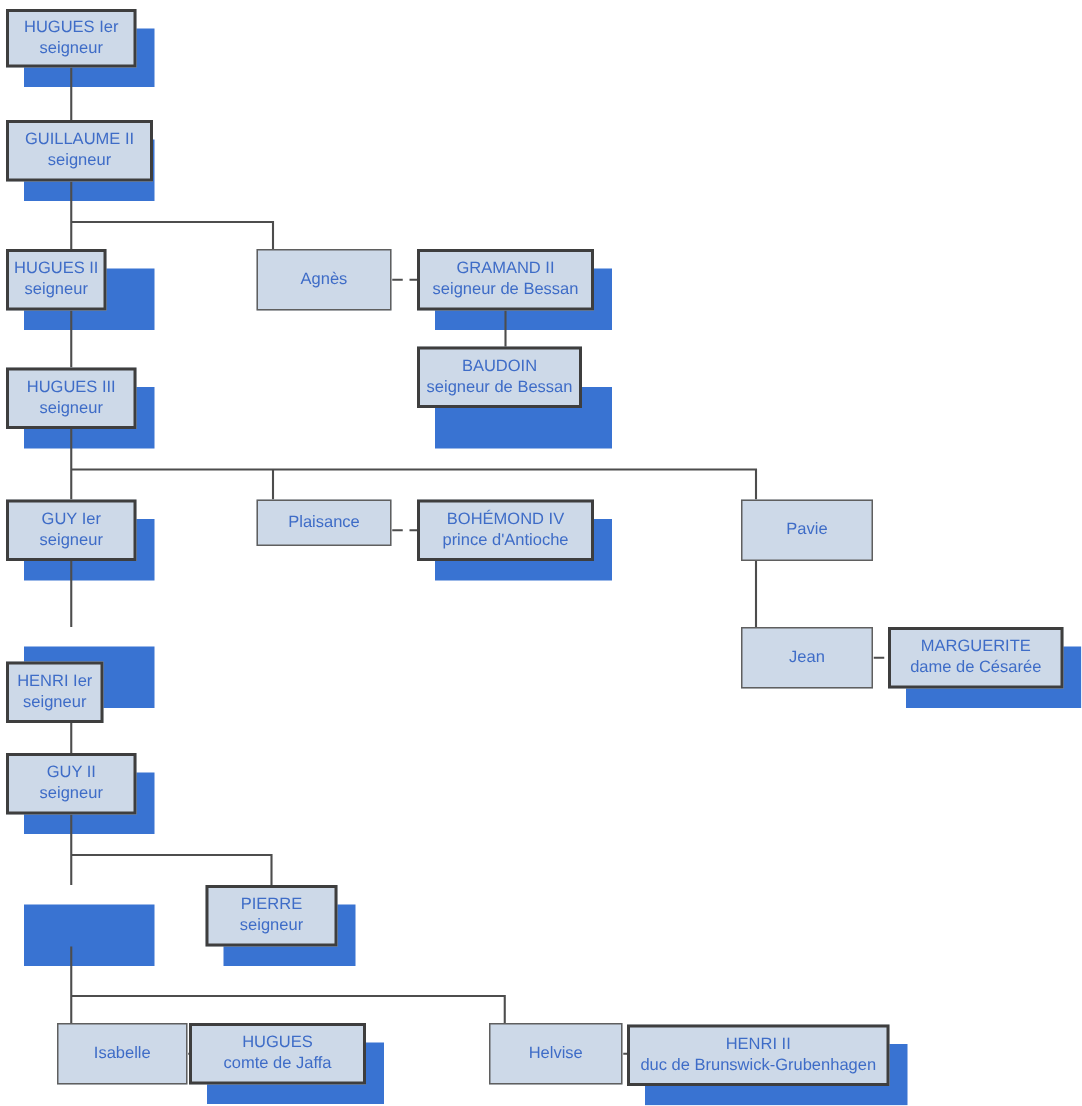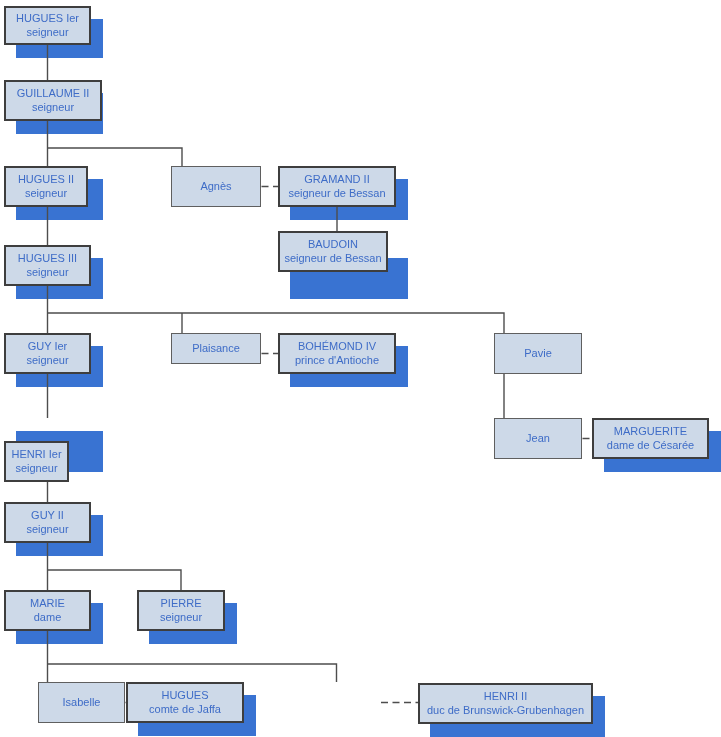--- a/index.html
+++ b/index.html
@@ -99,21 +99,21 @@
   <div class="node shadowed" style="left:4px;top:6px;width:87px;height:39px">
     <div class="nm">HUGUES Ier</div>
     <div class="ttl">seigneur</div>
   </div>
 
   <div class="node shadowed" style="left:4px;top:80px;width:98px;height:41px">
     <div class="nm">GUILLAUME II</div>
     <div class="ttl">seigneur</div>
   </div>
 
-  <div class="node shadowed" style="left:4px;top:166px;width:84px;height:41px">
+  <div class="node shadowed" style="left:4px;top:166px;width:67px;height:41px">
     <div class="nm">HUGUES II</div>
     <div class="ttl">seigneur</div>
   </div>
 
   <div class="node plain" style="left:137px;top:166px;width:90px;height:41px">
     <div class="nm">Agnès</div>
   </div>
 
   <div class="node shadowed" style="left:278px;top:166px;width:118px;height:41px">
     <div class="nm">GRAMAND II</div>
@@ -160,38 +160,37 @@
   <div class="node shadowed" style="left:592px;top:418px;width:117px;height:41px">
     <div class="nm">MARGUERITE</div>
     <div class="ttl">dame de Césarée</div>
   </div>
 
   <div class="node shadowed" style="left:4px;top:502px;width:87px;height:41px">
     <div class="nm">GUY II</div>
     <div class="ttl">seigneur</div>
   </div>
 
-  <div class="node shadowed" style="left:4px;top:590px;width:87px;height:41px">
-    <div class="nm">MARIE</div>
-    <div class="ttl">dame</div>
-  </div>
 
   <div class="node shadowed" style="left:137px;top:590px;width:88px;height:41px">
     <div class="nm">PIERRE</div>
     <div class="ttl">seigneur</div>
   </div>
 
   <div class="node plain" style="left:4px;top:682px;width:87px;height:41px">
     <div class="nm">Isabelle</div>
   </div>
 
   <div class="node shadowed" style="left:126px;top:682px;width:118px;height:41px">
     <div class="nm">HUGUES</div>
     <div class="ttl">comte de Jaffa</div>
   </div>
 
+  <div class="node plain" style="left:292px;top:682px;width:89px;height:41px">
+    <div class="nm">Helvise</div>
+  </div>
 
   <div class="node shadowed" style="left:418px;top:683px;width:175px;height:41px">
     <div class="nm">HENRI II</div>
     <div class="ttl">duc de Brunswick-Grubenhagen</div>
   </div>
 
 </div>
 
 </body></html>

